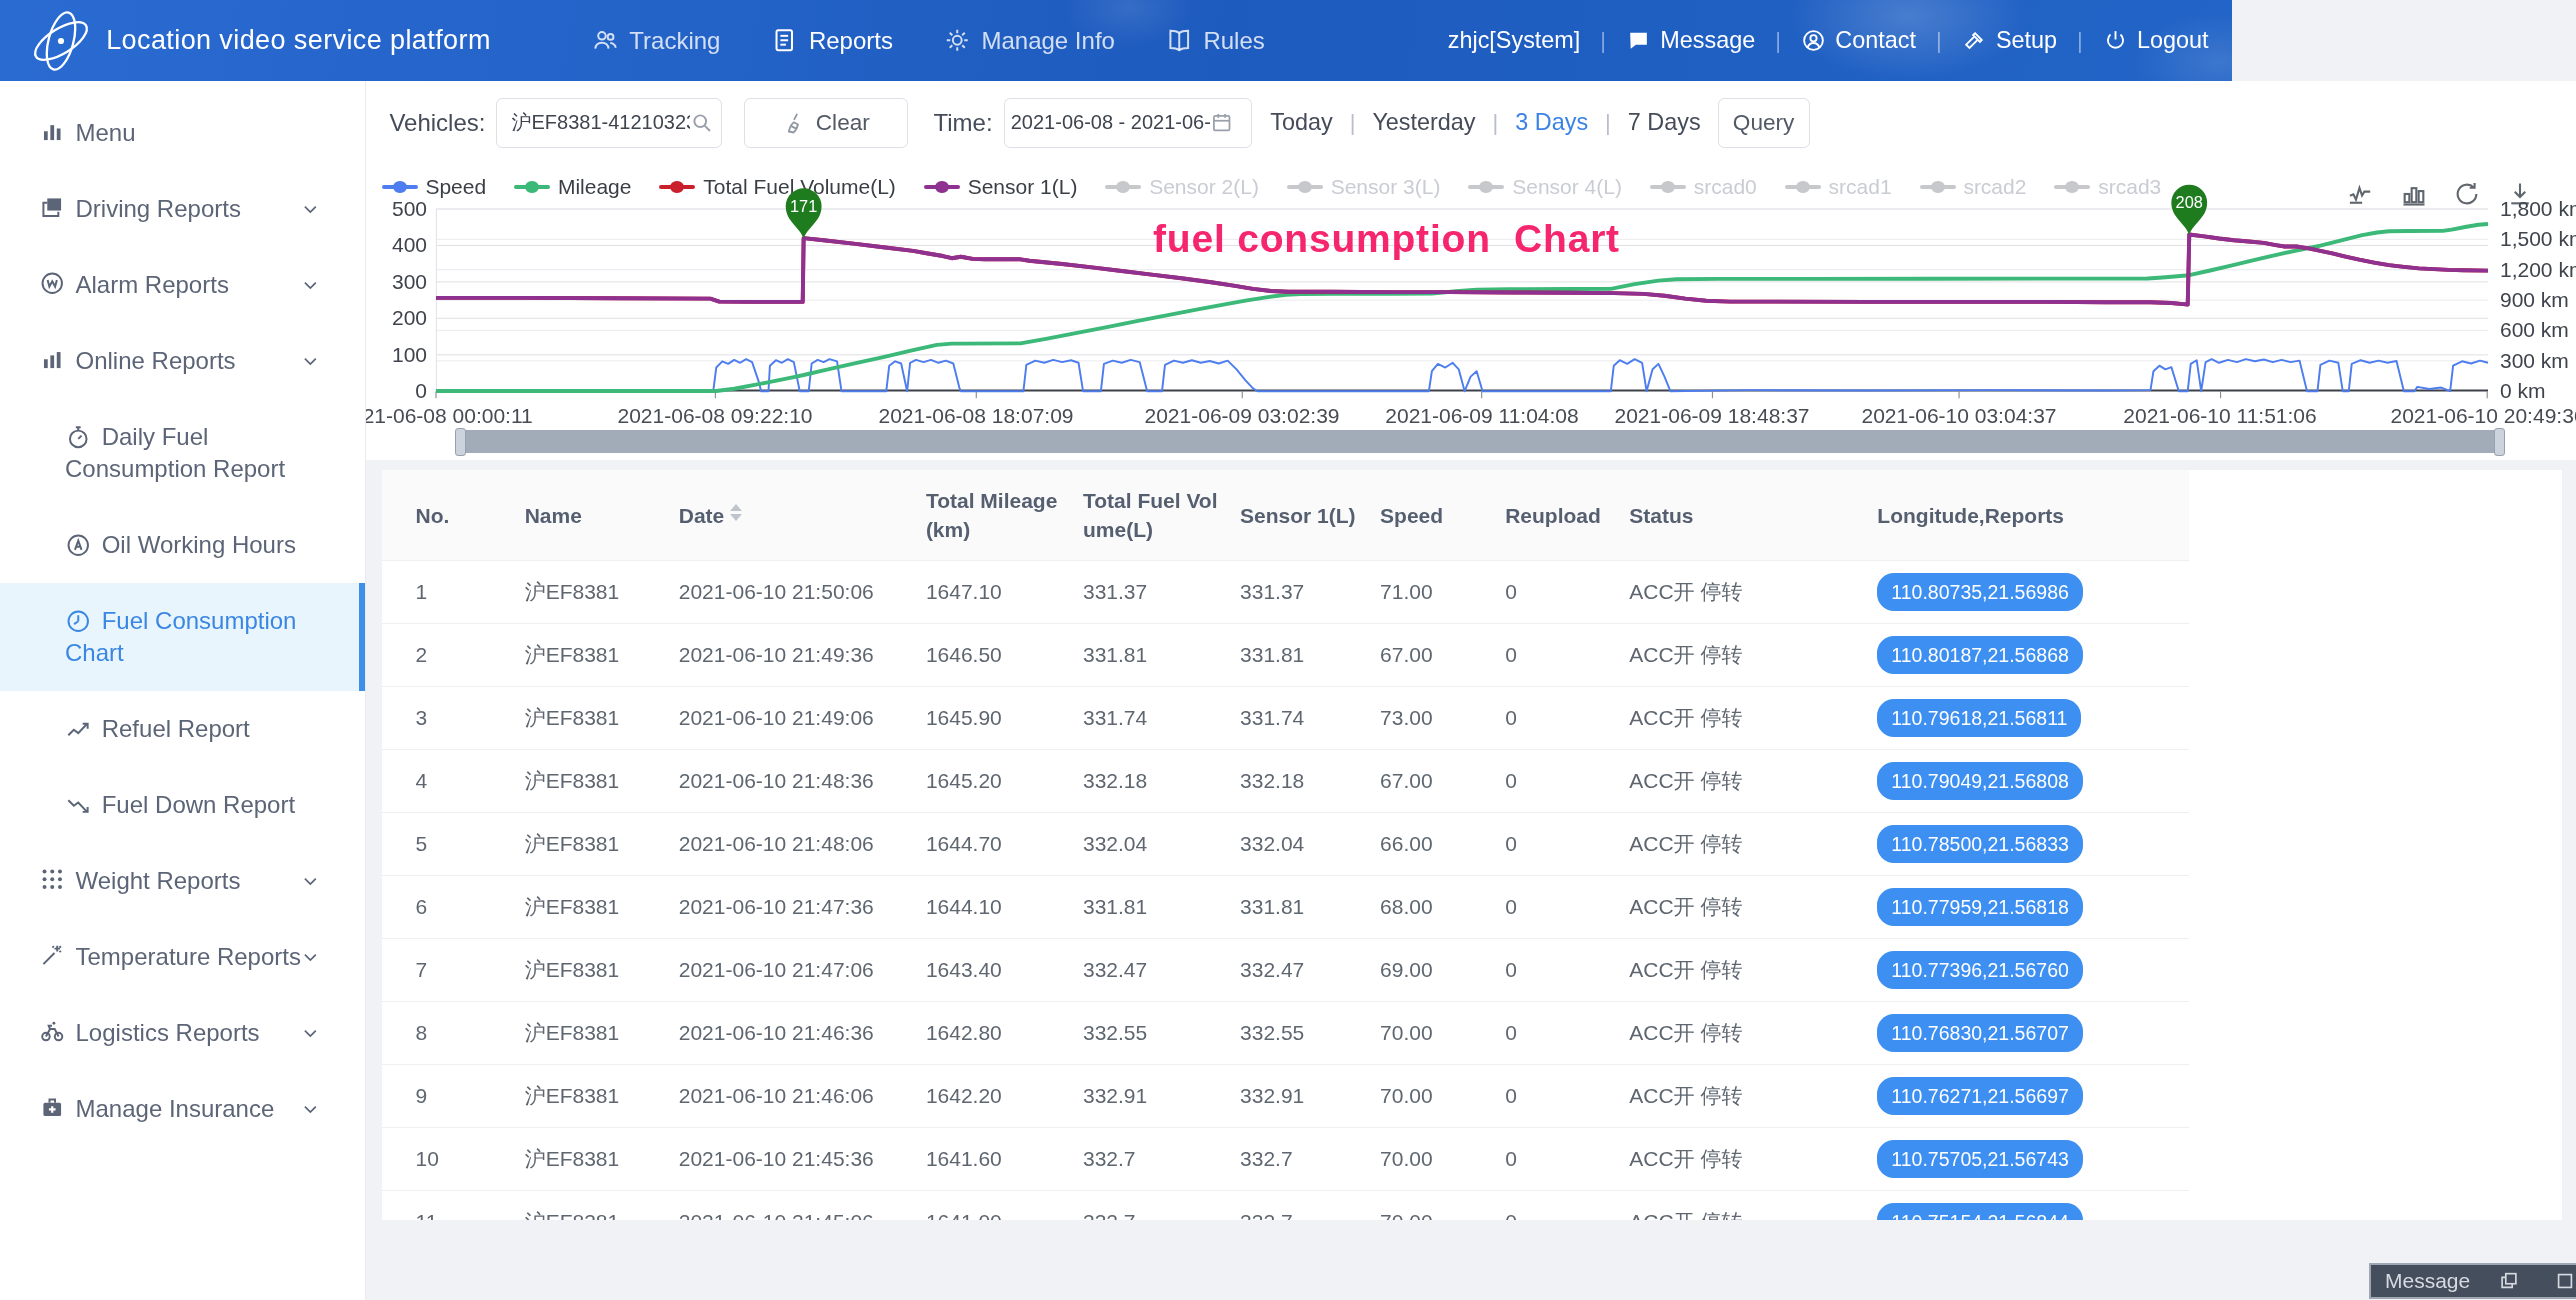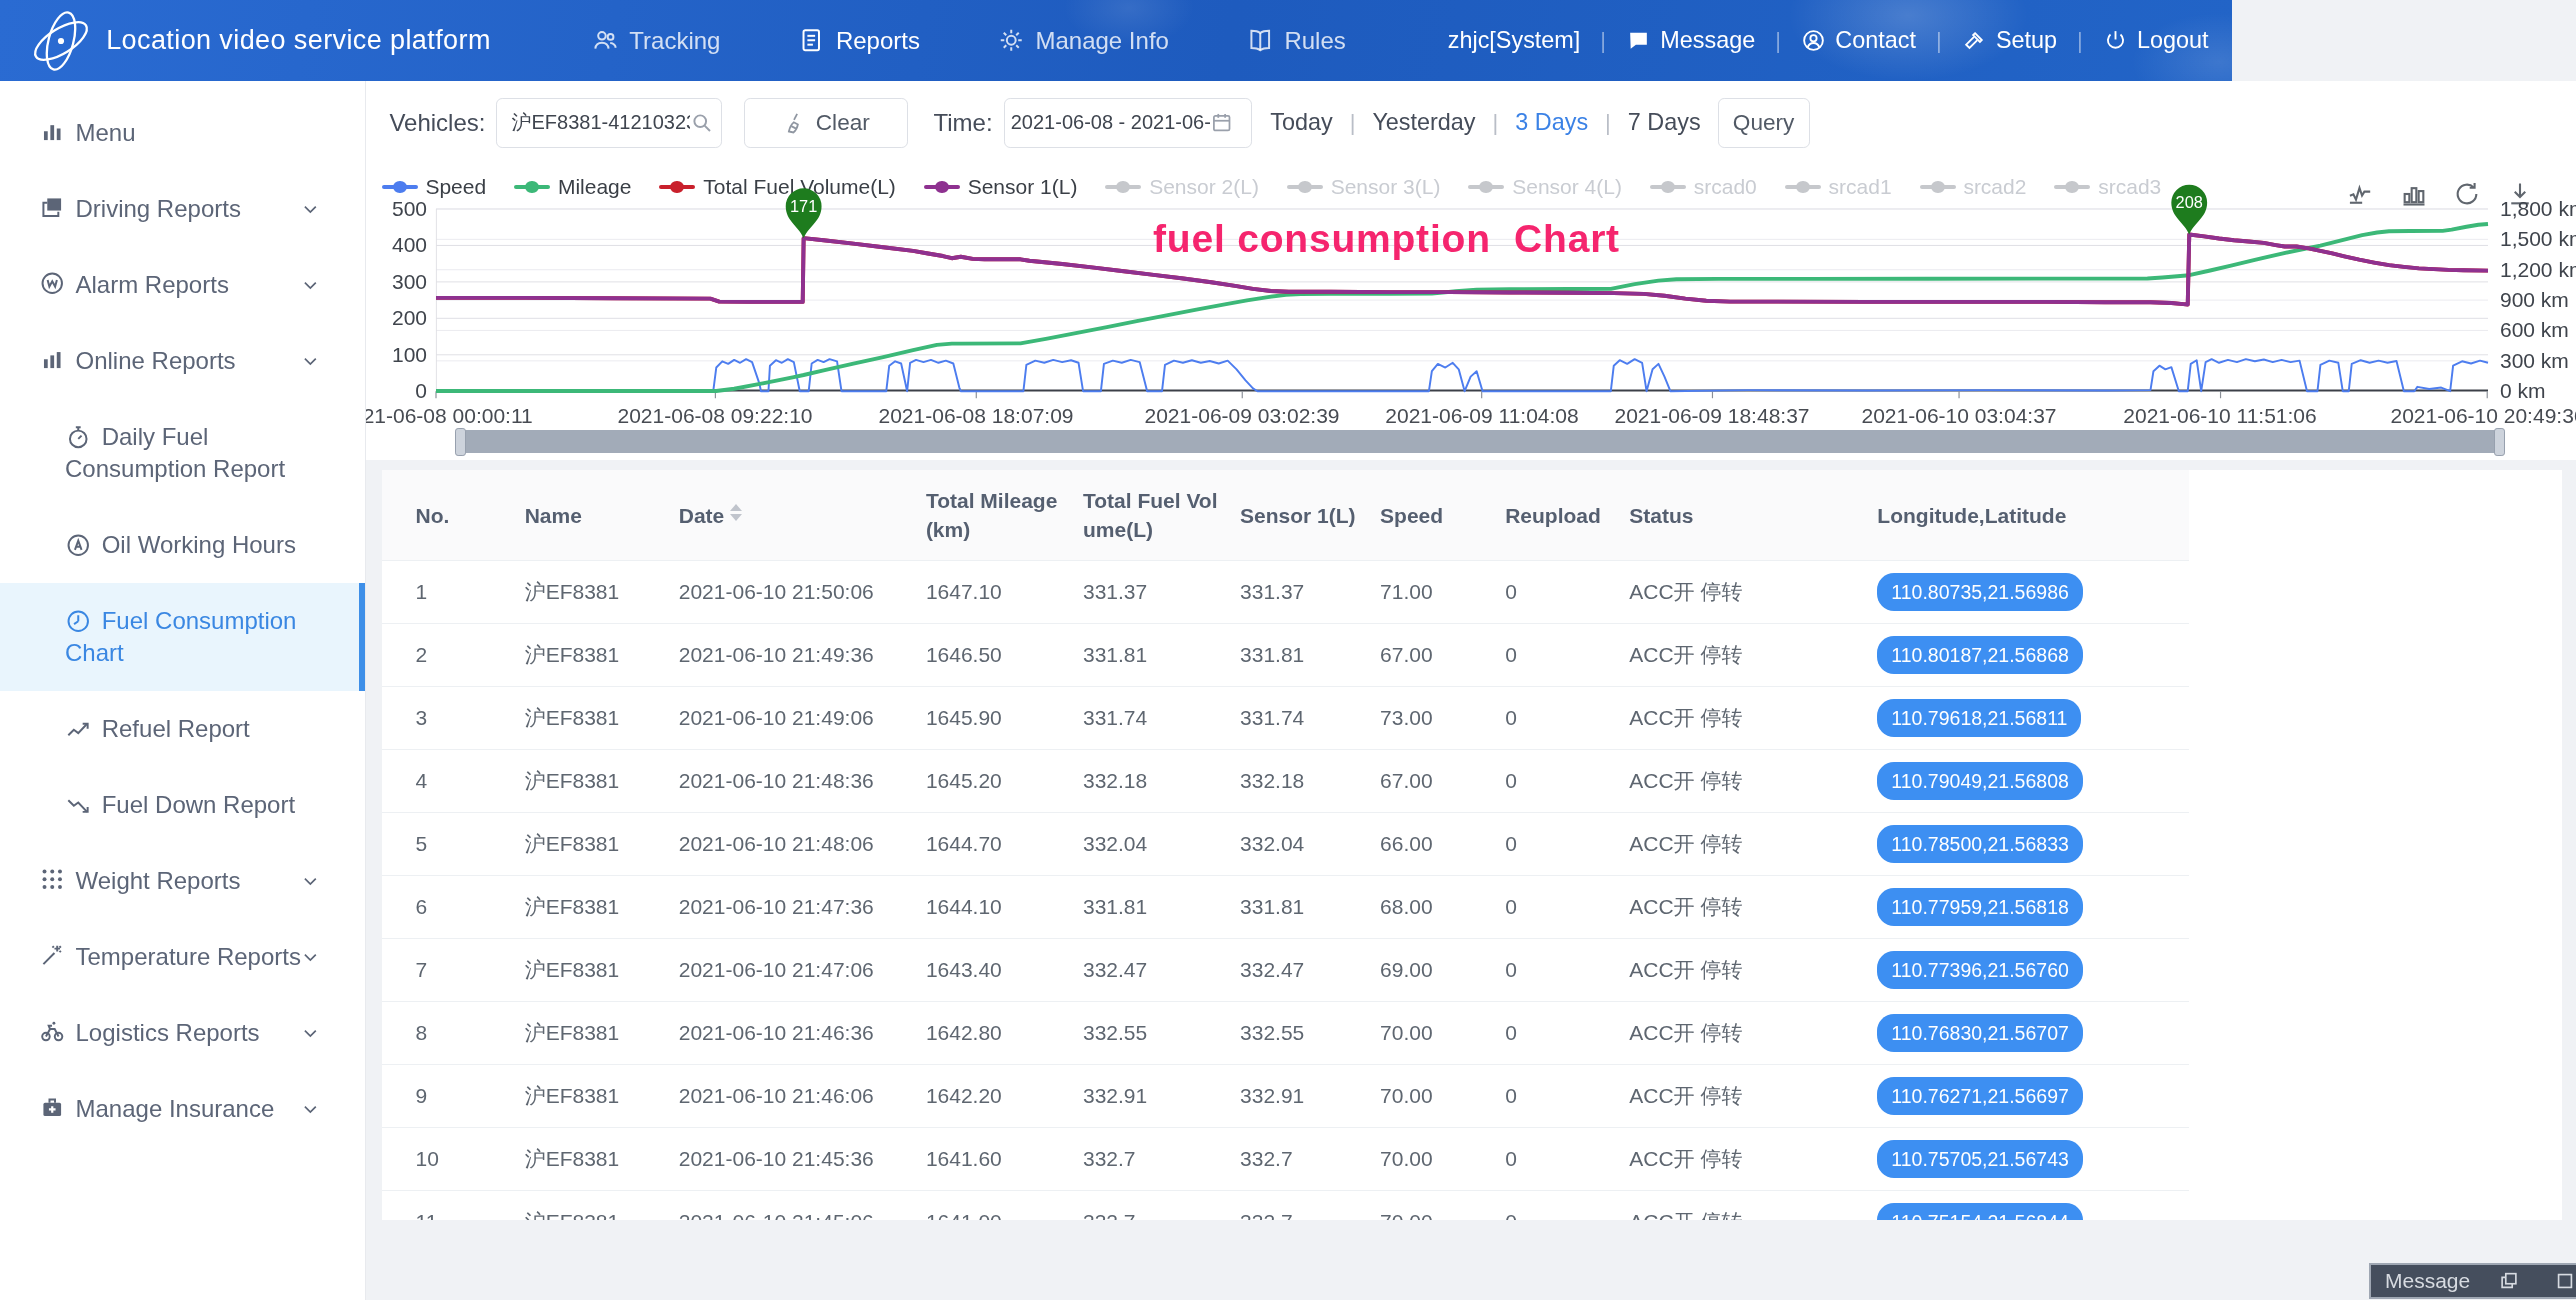--- a/index.html
+++ b/index.html
@@ -14,21 +14,21 @@
     background:
       radial-gradient(171px 93px at 1908px 15.6px, rgba(255,255,255,.18), rgba(255,255,255,0) 70%),
       radial-gradient(125px 70px at 2219px 62px, rgba(255,255,255,.12), rgba(255,255,255,0) 70%),
       radial-gradient(93px 55px at 1129px 7.8px, rgba(255,255,255,.10), rgba(255,255,255,0) 70%),
       linear-gradient(100deg,#2A6BD2 0%,#1E5BBE 55%,#2264C7 100%);
     display:flex;align-items:center;color:#fff;z-index:50;
   }
   .brand{display:flex;align-items:center;margin-left:22px;}
   .brand-logo{width:78px;height:62px;flex:none;}
   .brand-title{font-size:27px;font-weight:500;letter-spacing:0.4px;margin-left:6.2px;white-space:nowrap;}
-  .nav-menu{display:flex;align-items:center;margin-left:101px;gap:78px;text-align:center;}
+  .nav-menu{display:flex;align-items:center;margin-left:101px;gap:51px;text-align:center;}
   .nav-item{display:flex;align-items:center;gap:11px;font-size:24px;color:rgba(255,255,255,.80);cursor:pointer;white-space:nowrap;}
   .nav-item.active{color:#fff;}
   .nav-item svg{width:26.5px;height:26.5px;}
   .nav-right{display:flex;align-items:center;margin-left:auto;margin-right:23.4px;font-size:23.4px;white-space:nowrap;}
   .nav-right .sep{color:rgba(255,255,255,.45);margin:0 20px;font-size:22px;}
   .nav-right .nr-item{display:flex;align-items:center;gap:9.3px;cursor:pointer;color:#fff;}
   .nav-right svg{width:25px;height:25px;}
   
   .sidebar{
     position:absolute;left:0;top:81px;width:366px;bottom:0;background:#fff;
@@ -539,21 +539,21 @@
             <tr>
               <th><span>No.</span></th>
               <th><span>Name</span></th>
               <th><span>Date</span><span class="sorter"><i class="up"></i><i class="dn"></i></span></th>
               <th><span>Total Mileage(km)</span></th>
               <th><span>Total Fuel Volume(L)</span></th>
               <th><span>Sensor 1(L)</span></th>
               <th><span>Speed</span></th>
               <th><span>Reupload</span></th>
               <th><span>Status</span></th>
-              <th><span>Longitude,Latitude</span></th>
+              <th><span>Longitude,Reports</span></th>
             </tr>
           </thead>
         <tbody>
             <tr>
               <td>1</td>
               <td>沪EF8381</td>
               <td>2021-06-10 21:50:06</td>
               <td>1647.10</td>
               <td>331.37</td>
               <td>331.37</td>

